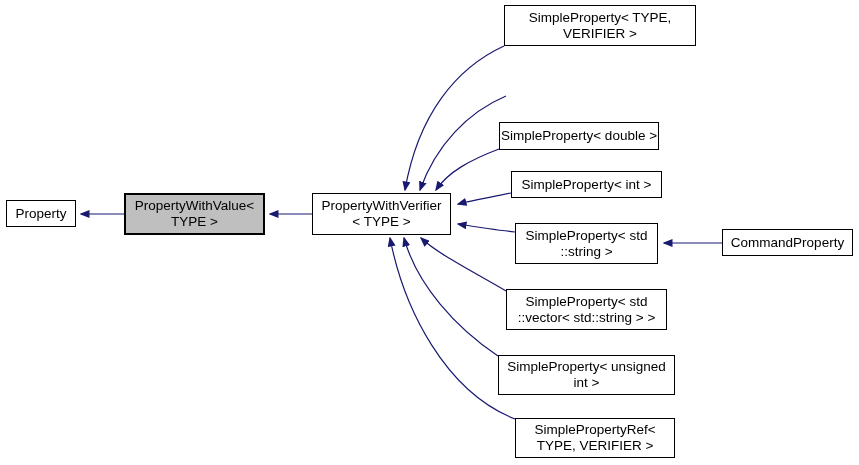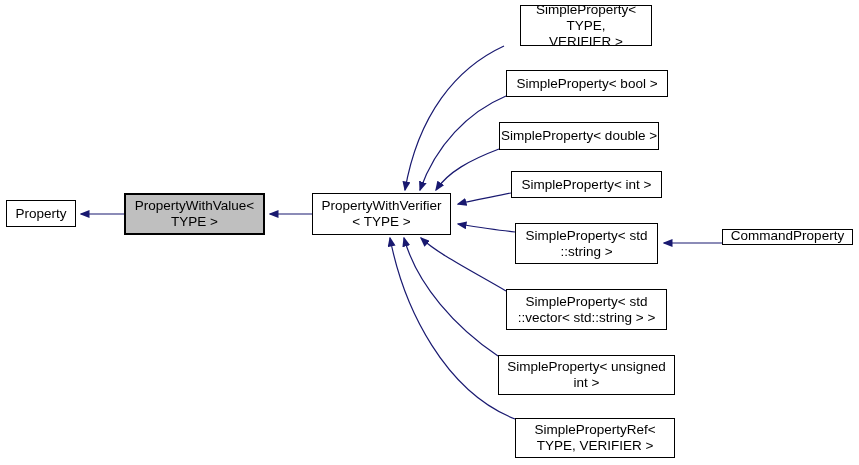--- a/index.html
+++ b/index.html
@@ -39,26 +39,26 @@
     z-index: 2;
   }
   .node.highlight {
     background: #bfbfbf;
     border-width: 2px;
   }
   
   #n-property               { left: 6px;   top: 200px; width: 70px;  height: 27px; }
   #n-property-with-value    { left: 124px; top: 193px; width: 141px; height: 42px; }
   #n-property-with-verifier { left: 312px; top: 193px; width: 139px; height: 42px; }
-  #n-sp-type-verifier       { left: 504px; top: 5px;   width: 132px; height: 41px; margin-left: 16px; }
+  #n-sp-type-verifier       { left: 504px; top: 5px;   width: 192px; height: 41px; }
   #n-sp-bool                { left: 506px; top: 70px;  width: 162px; height: 27px; }
   #n-sp-double              { left: 499px; top: 122px; width: 160px; height: 28px; }
   #n-sp-int                 { left: 511px; top: 171px; width: 151px; height: 27px; }
   #n-sp-std-string          { left: 515px; top: 223px; width: 143px; height: 41px; }
-  #n-command-property       { left: 722px; top: 229px; width: 131px; height: 16px; align-items: flex-end; }
+  #n-command-property       { left: 722px; top: 229px; width: 131px; height: 27px; }
   #n-sp-std-vector          { left: 506px; top: 289px; width: 161px; height: 41px; }
   #n-sp-unsigned-int        { left: 498px; top: 355px; width: 177px; height: 40px; }
   #n-sp-ref                 { left: 515px; top: 418px; width: 160px; height: 40px; }
 </style>
 </head>
 <body>
 
 <div id="canvas">
 
   <svg id="edges" width="859" height="465" viewBox="0 0 859 465" xmlns="http://www.w3.org/2000/svg">
@@ -94,23 +94,20 @@
   <div class="node" id="n-property-with-verifier">
     <span>PropertyWithVerifier
 &lt; TYPE &gt;</span>
   </div>
 
   <div class="node" id="n-sp-type-verifier">
     <span>SimpleProperty&lt; TYPE,
 VERIFIER &gt;</span>
   </div>
 
-  <div class="node" id="n-sp-bool">
-    <span>SimpleProperty&lt; bool &gt;</span>
-  </div>
 
   <div class="node" id="n-sp-double">
     <span>SimpleProperty&lt; double &gt;</span>
   </div>
 
   <div class="node" id="n-sp-int">
     <span>SimpleProperty&lt; int &gt;</span>
   </div>
 
   <div class="node" id="n-sp-std-string">

